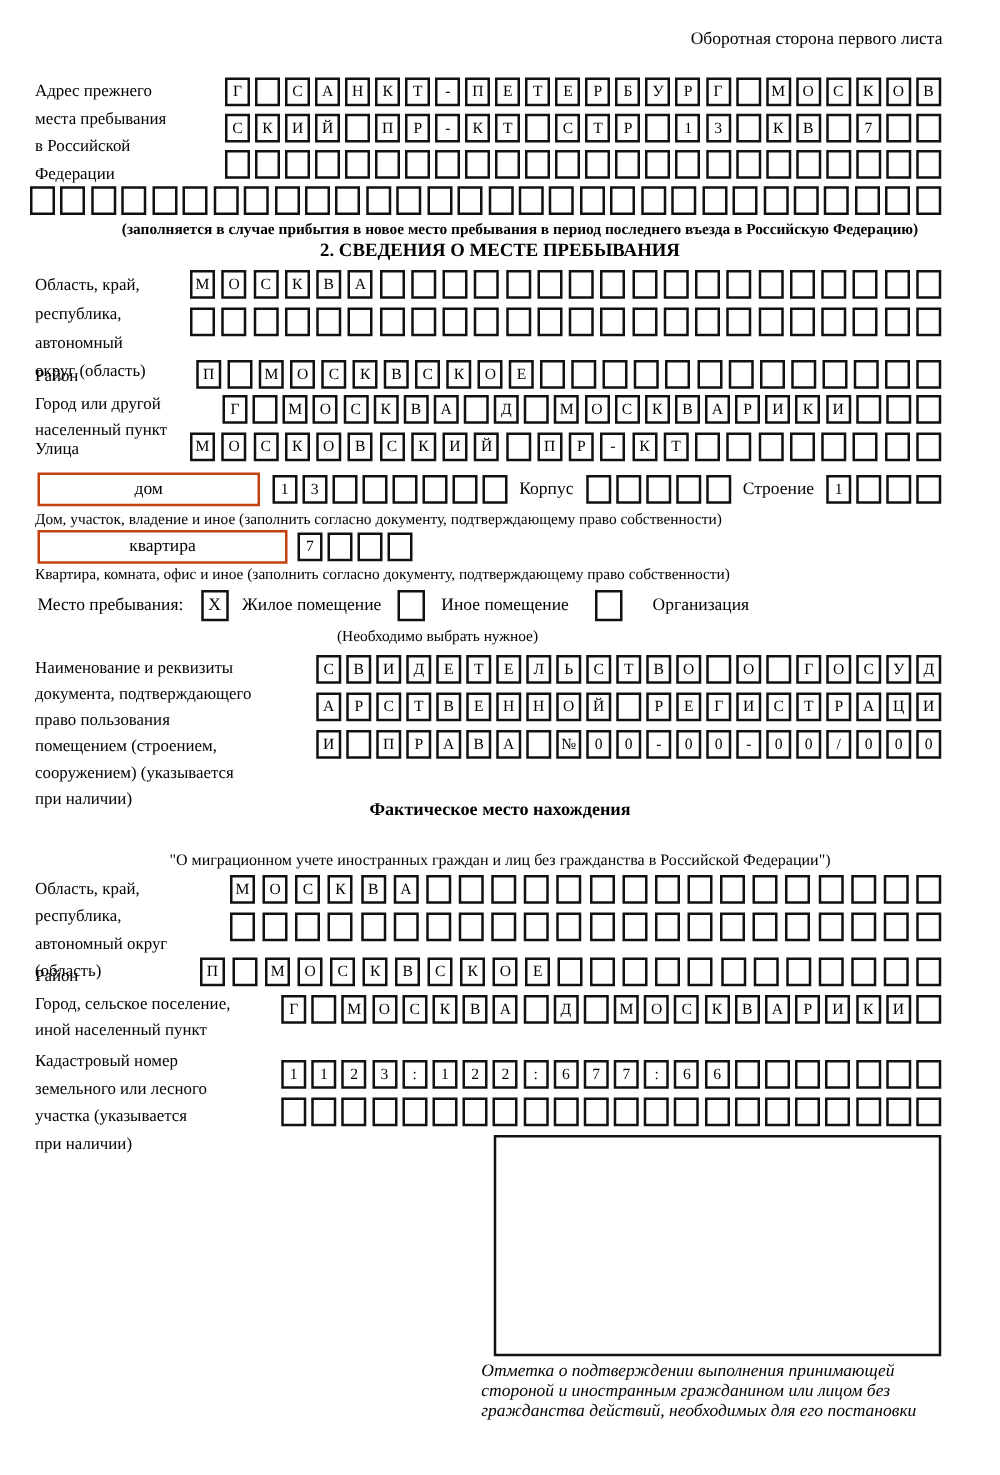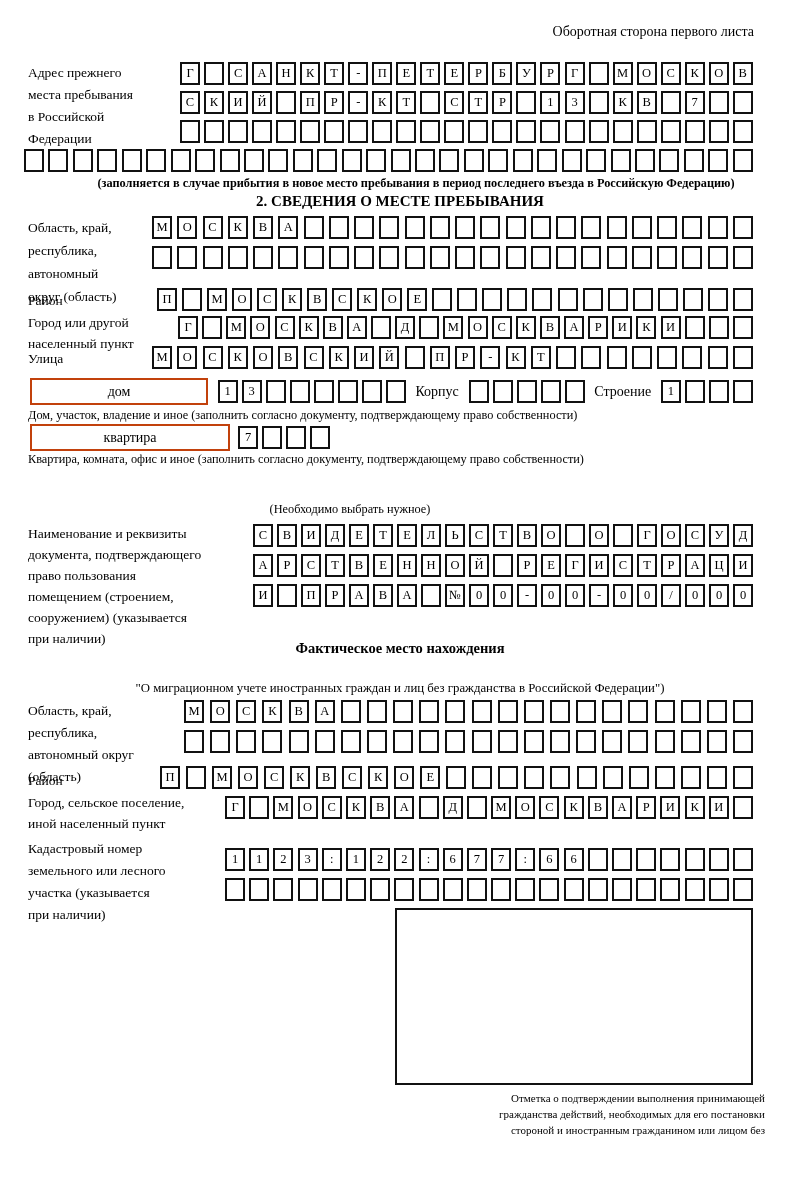--- a/index.html
+++ b/index.html
@@ -28,21 +28,21 @@
     display:flex;align-items:center;justify-content:center;font-size:14px;
   }
   .inlinerow{display:flex;align-items:center;justify-content:space-between;}
   .ilabel{font-size:14px;white-space:nowrap;}
   .checkbox{
     box-sizing:border-box;width:22px;height:25px;border:2px solid #111;
     display:flex;align-items:center;justify-content:center;font-size:14px;background:#fff;
   }
   .mestorow{display:flex;align-items:center;}
   .stamp{box-sizing:border-box;border:2px solid #111;background:#fff;}
-  .stampcap{font-size:11px;line-height:16px;text-align:right;}
+  .stampcap{font-size:14px;line-height:16px;text-align:left;font-style:italic;}
 </style>
 </head>
 <body>
 
 <div class="page">
 
   <div class="abs side-note" style="top:24px;right:46px;">Оборотная сторона первого листа</div>
 
   <div class="abs label" style="left:28px;top:62px;width:150px;">
     <div>Адрес прежнего</div>
@@ -344,20 +344,29 @@
     <div class="wbox" style="width:200px;">квартира</div>
     <div class="cellgroup">
         <div class="cell">7</div>
         <div class="cell"></div>
         <div class="cell"></div>
         <div class="cell"></div>
       </div>
   </div>
   <div class="abs caption" style="left:28px;top:452px;">Квартира, комната, офис и иное (заполнить согласно документу, подтверждающему право собственности)</div>
 
+  <div class="abs mestorow" style="left:30px;top:472px;">
+    <div class="ilabel">Место пребывания:</div>
+    <div class="checkbox" style="margin-left:14px;">X</div>
+    <div class="ilabel" style="margin-left:11px;">Жилое помещение</div>
+    <div class="checkbox" style="margin-left:13px;"></div>
+    <div class="ilabel" style="margin-left:13px;">Иное помещение</div>
+    <div class="checkbox" style="margin-left:21px;"></div>
+    <div class="ilabel" style="margin-left:24px;">Организация</div>
+  </div>
   <div class="abs caption center" style="left:150px;top:502px;width:400px;">(Необходимо выбрать нужное)</div>
 
   <div class="abs label" style="left:28px;top:523px;line-height:21px;">
     <div>Наименование и реквизиты</div>
     <div>документа, подтверждающего</div>
     <div>право пользования</div>
     <div>помещением (строением,</div>
     <div>сооружением) (указывается</div>
     <div>при наличии)</div>
   </div>
@@ -596,17 +605,17 @@
       <div class="cell"></div>
       <div class="cell"></div>
       <div class="cell"></div>
       <div class="cell"></div>
       <div class="cell"></div>
     </div>
 
   <div class="abs stamp" style="left:395px;top:908px;width:358px;height:177px;"></div>
   <div class="abs stampcap" style="left:385px;top:1090px;width:380px;">
     <div>Отметка о подтверждении выполнения принимающей</div>
+    <div>стороной и иностранным гражданином или лицом без</div>
     <div>гражданства действий, необходимых для его постановки</div>
-    <div>стороной и иностранным гражданином или лицом без</div>
   </div>
 
 </div>
 
 </body></html>

